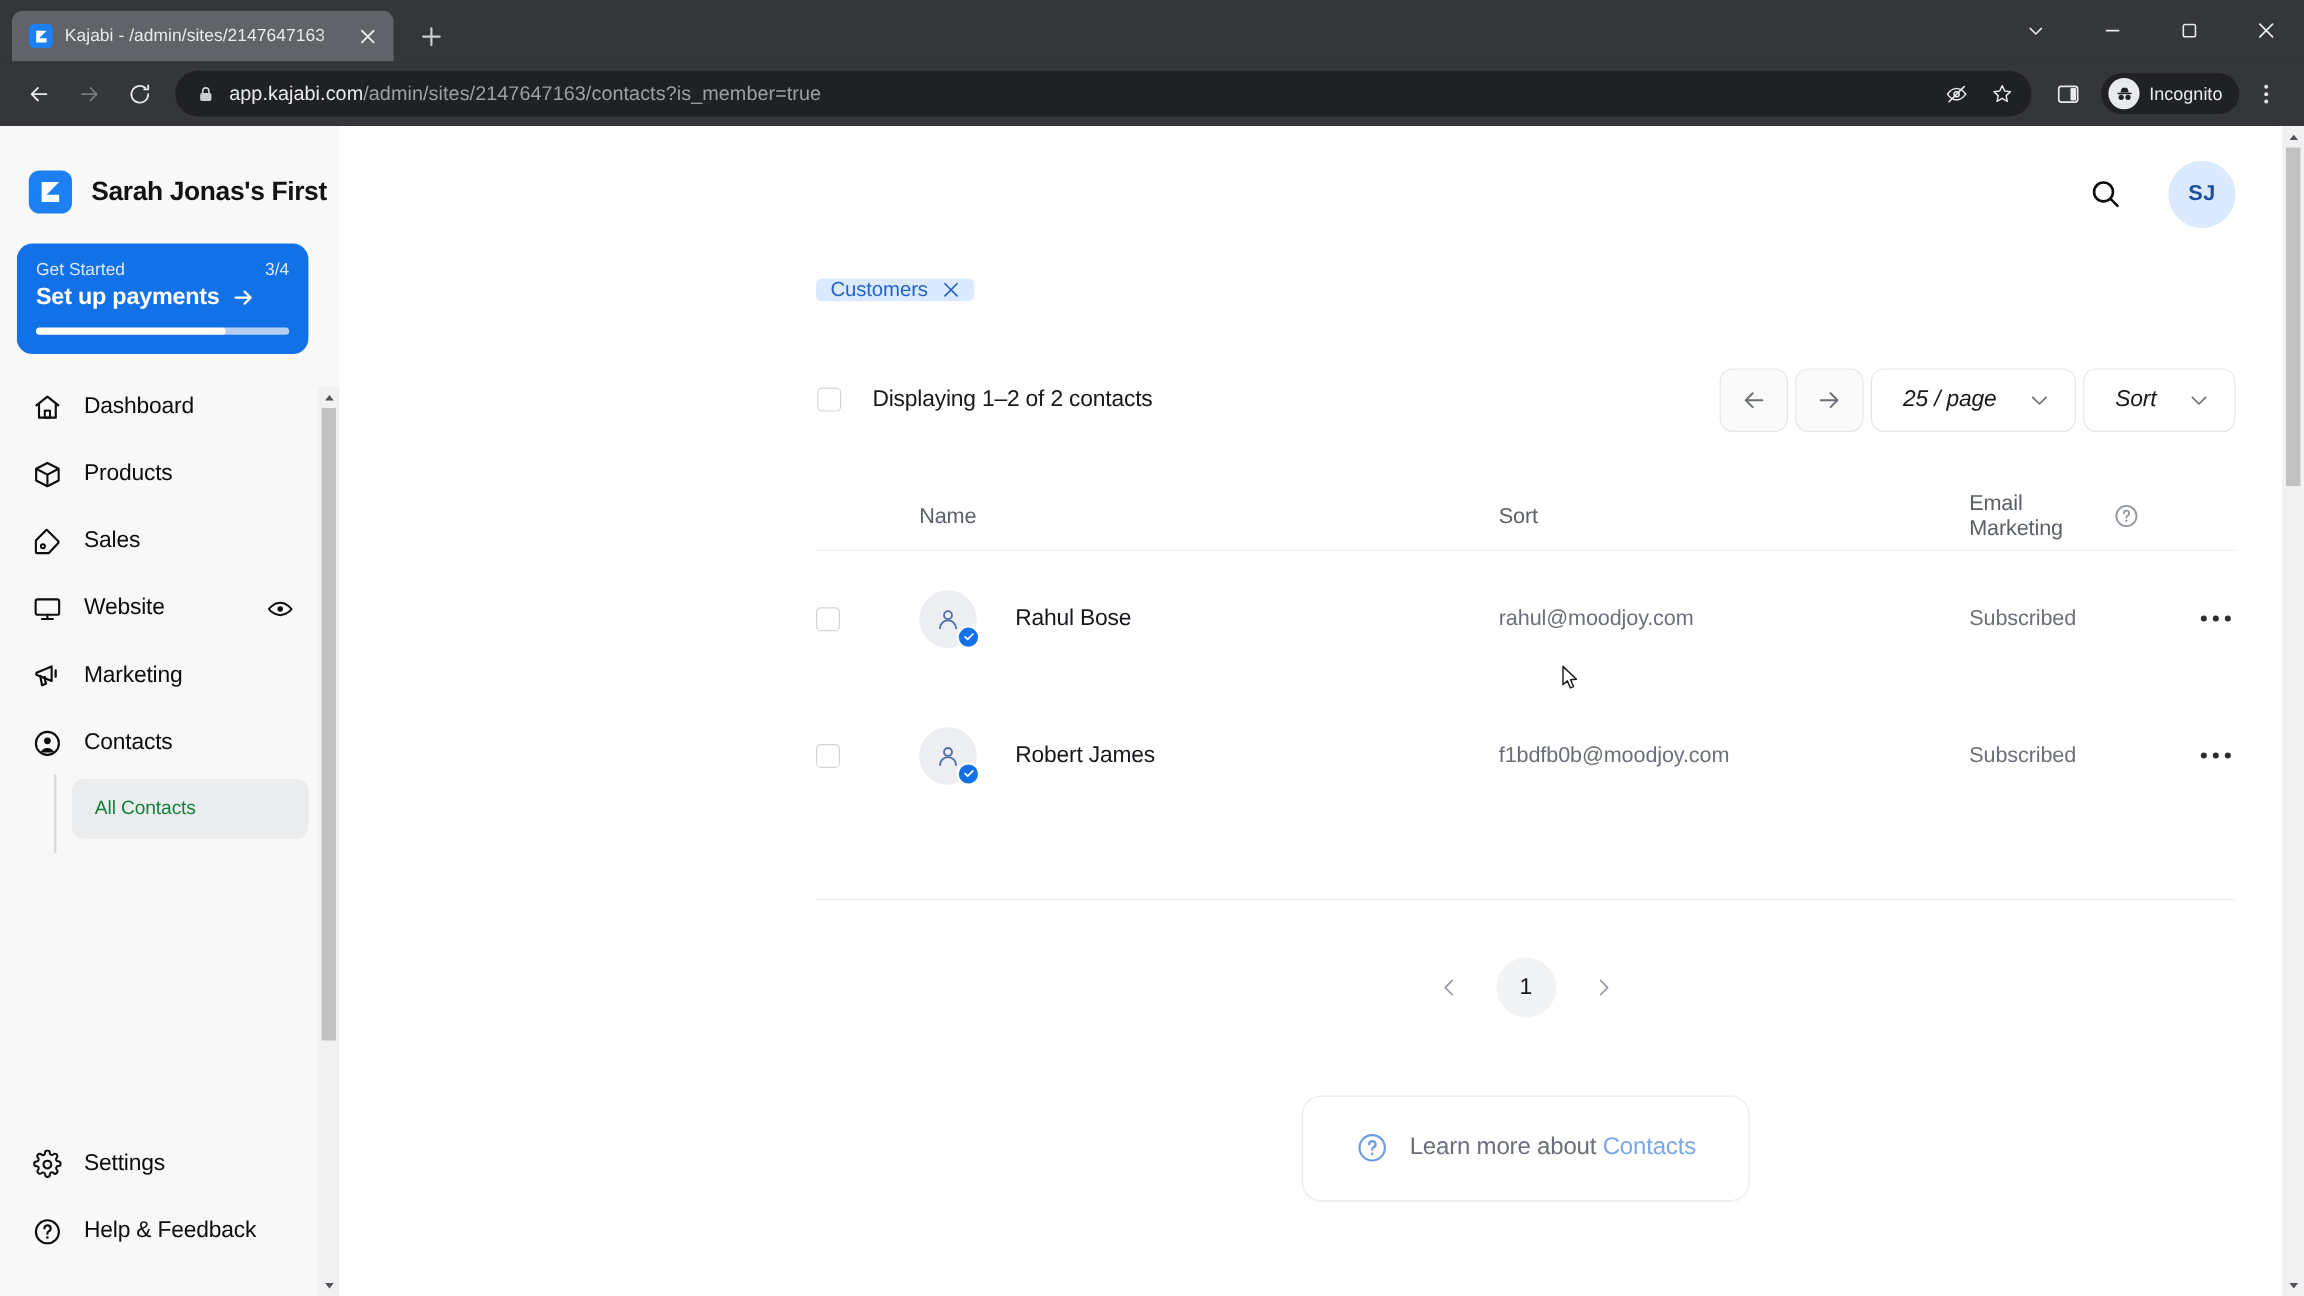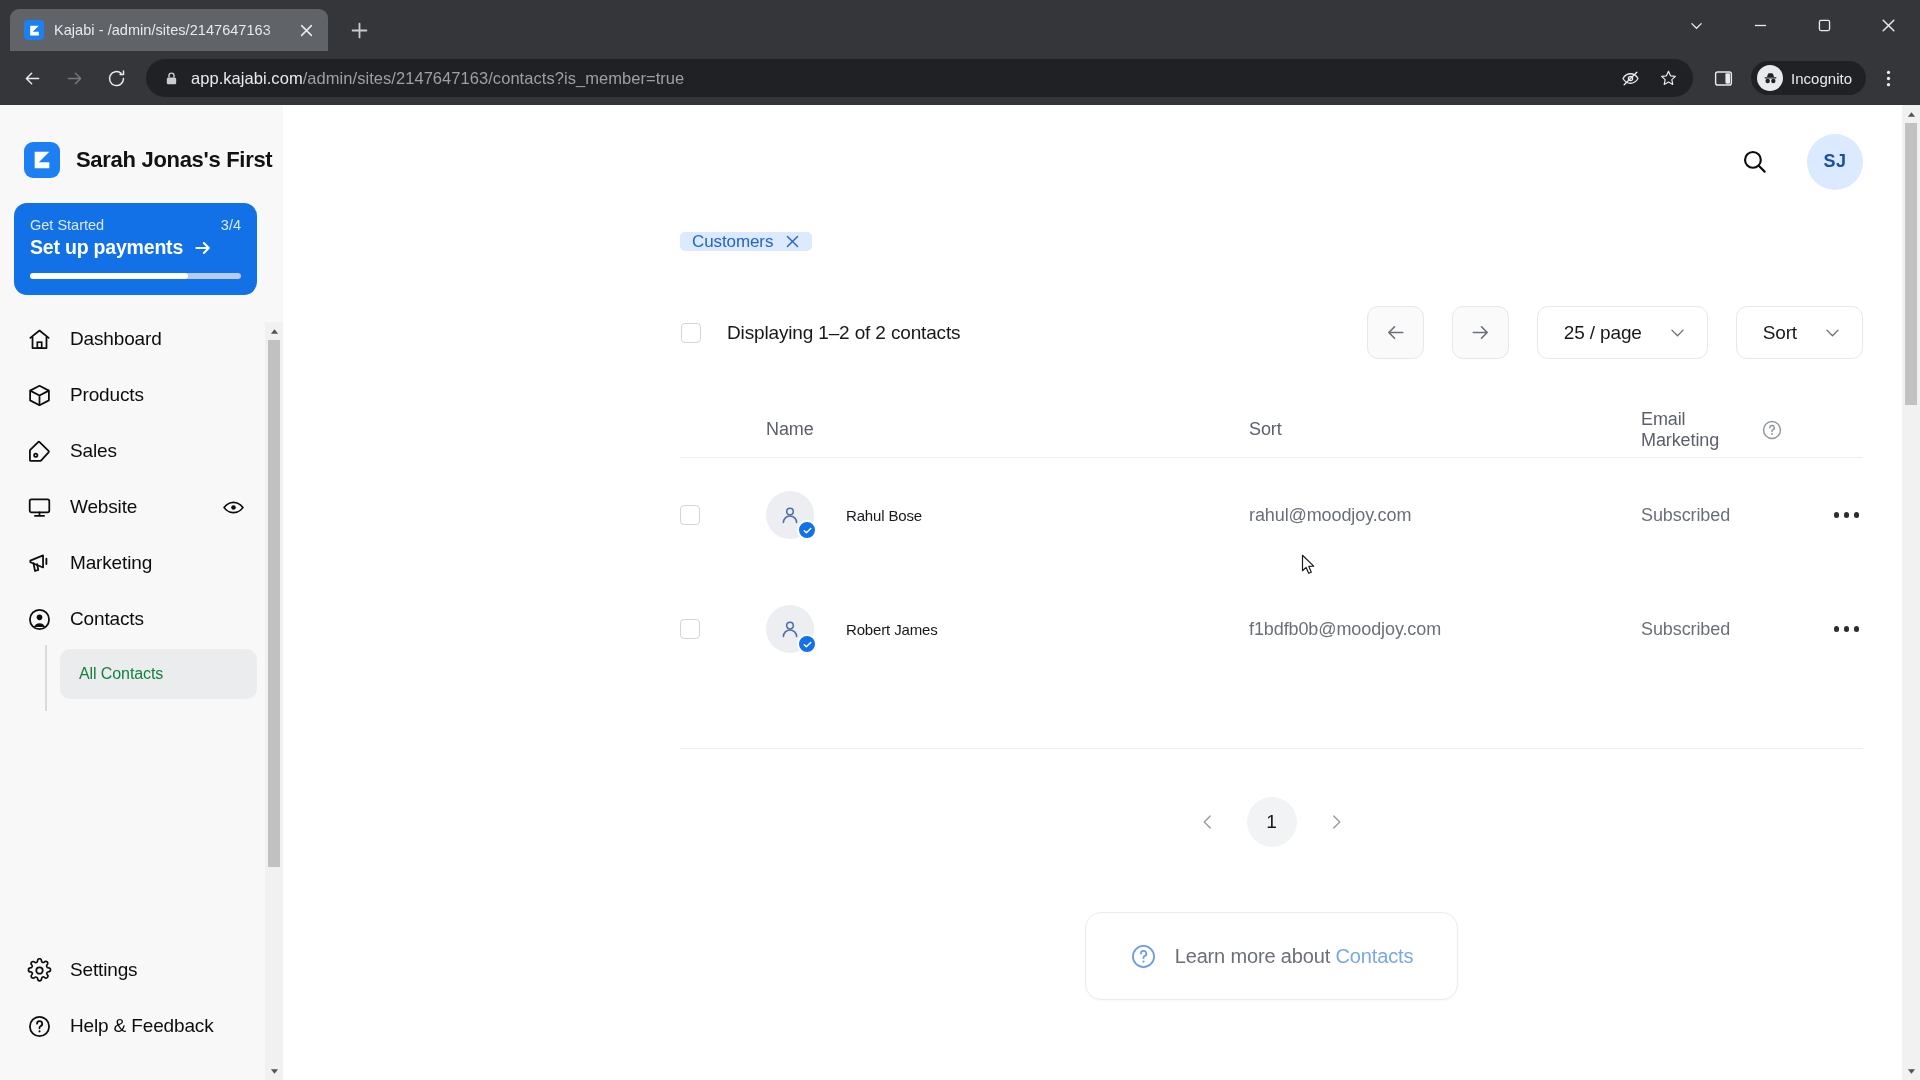--- a/index.html
+++ b/index.html
@@ -142,21 +142,21 @@
   }
   .chip-label { font-size:17px; color:#2563c9; letter-spacing:-0.1px; }
   .chip-x svg { width:15px; height:15px; display:block; }
 
   .listhead { display:flex; align-items:center; padding:55px 0 0 0; }
   .cb {
     width:20px; height:20px; border:1.6px solid #d3d5d8; border-radius:4px; background:#fff; flex:0 0 auto;
   }
   .listhead .cb { margin-left:1px; }
   .displaying { font-size:19px; color:#16181c; margin-left:26px; letter-spacing:-0.15px; }
-  .listhead-actions { margin-left:auto; display:flex; align-items:center; gap:28px; }
+  .listhead-actions { margin-left:auto; display:flex; align-items:center; gap:6px;font-style:italic; }
   .pgbtn {
     width:57px; height:53px; border:1.3px solid #e6e7ea; border-radius:11px; background:#fafafb;
     display:flex; align-items:center; justify-content:center;
   }
   .pgbtn svg { width:23px; height:23px; }
   .selbtn {
     height:53px; border:1.3px solid #e6e7ea; border-radius:11px; background:#fff;
     display:flex; align-items:center; gap:26px; padding:0 20px 0 26px;
   }
   .selbtn .txt { font-size:19px; color:#16181c; letter-spacing:-0.15px; }
@@ -180,21 +180,21 @@
   .ava-circle {
     width:48px; height:48px; border-radius:50%; background:#eceef1;
     display:flex; align-items:center; justify-content:center;
   }
   .ava-circle svg { width:22px; height:22px; display:block; }
   .ava-badge {
     position:absolute; right:-3px; bottom:-1px; width:20px; height:20px; border-radius:50%;
     background:#1271e6; border:2px solid #fff; display:flex; align-items:center; justify-content:center;
   }
   .ava-badge svg { width:11px; height:11px; display:block; }
-  .cell-name { font-size:15px; color:#16181c; letter-spacing:-0.15px; margin-left:32px; }
+  .cell-name { font-size:19px; color:#16181c; letter-spacing:-0.15px; margin-left:32px; }
   .cell-email { font-size:18px; color:#6b6f78; letter-spacing:-0.1px; }
   .cell-status { font-size:18px; color:#6b6f78; letter-spacing:-0.1px; }
   .dots { display:flex; align-items:center; gap:4.5px; padding:10px 4px; }
   .dots i { width:5.5px; height:5.5px; border-radius:50%; background:#2b2d31; display:block; }
 
   .panel-card-border { border-bottom:1.2px solid #eceef0; margin-top:62px; }
 
   .pager { display:flex; align-items:center; justify-content:center; gap:24px; margin-top:48px; }
   .pg-arrow { width:30px; height:30px; display:flex; align-items:center; justify-content:center; }
   .pg-arrow svg { width:18px; height:18px; }

